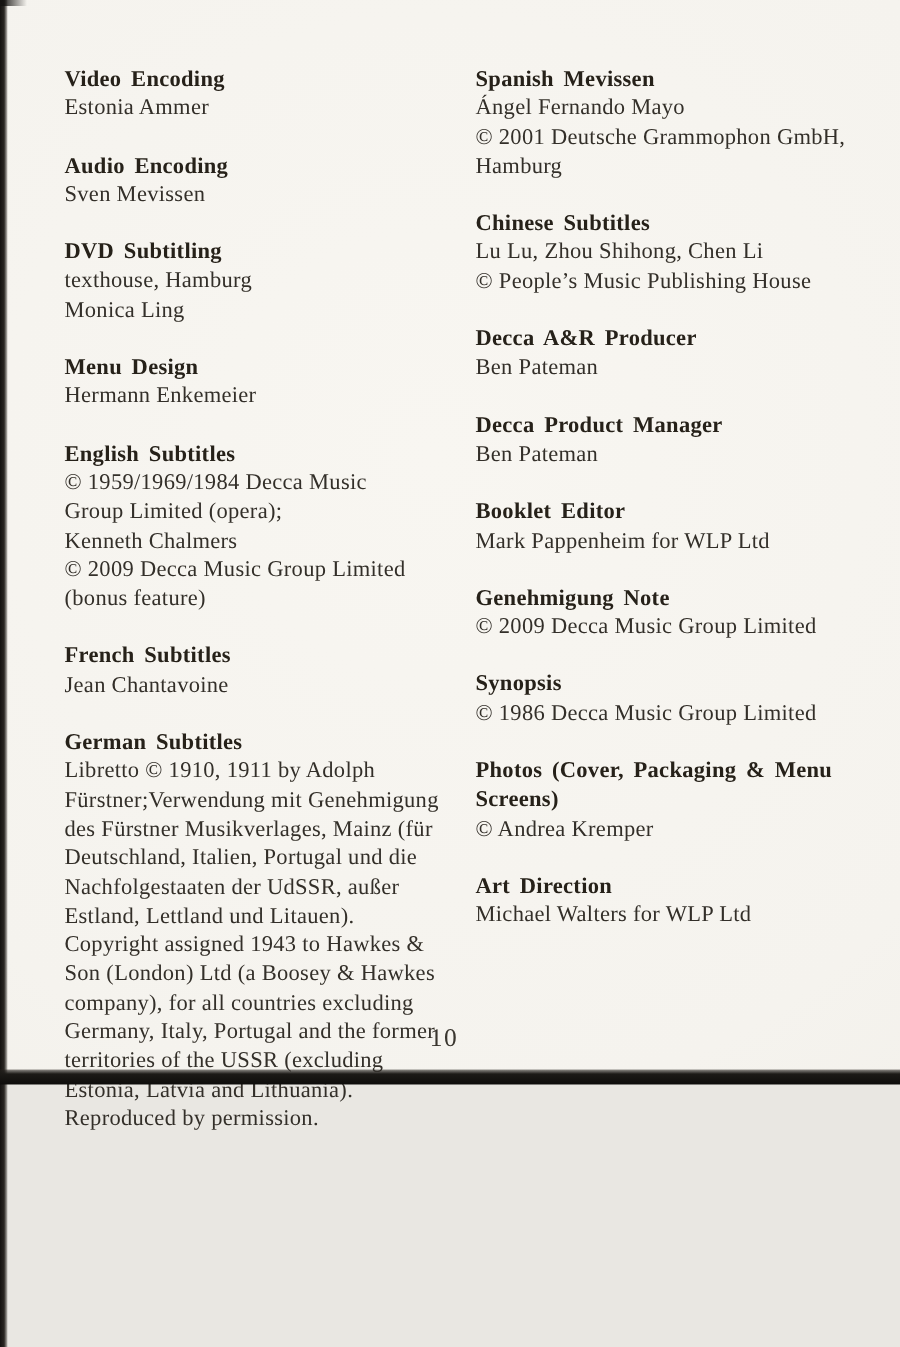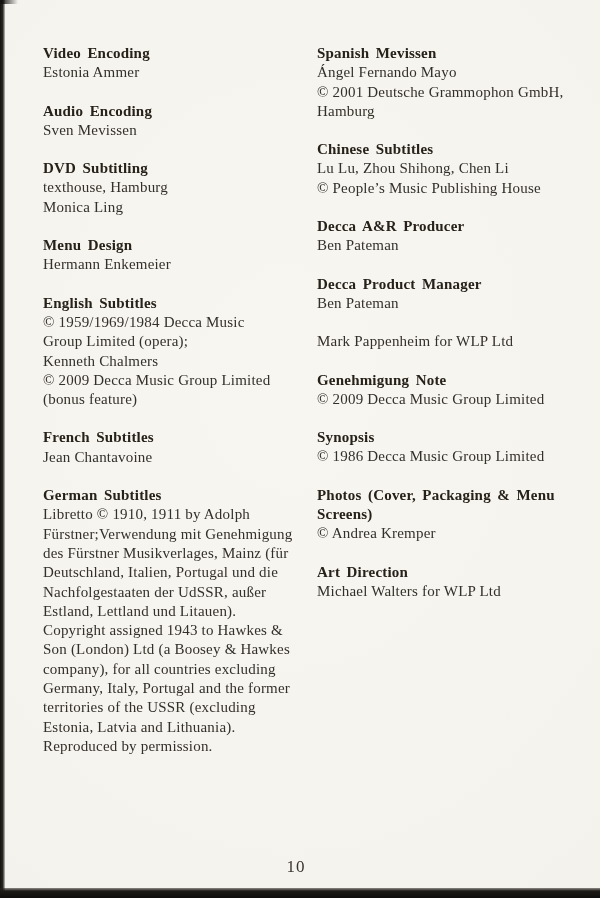--- a/index.html
+++ b/index.html
@@ -5,21 +5,21 @@
   * { margin: 0; padding: 0; box-sizing: border-box; }
   html, body { width: 600px; height: 898px; }
   body {
     font-family: "Liberation Serif", "DejaVu Serif", serif;
     background: #e9e7e2;
     overflow: hidden;
   }
   .page {
     position: relative;
     width: 600px;
-    height: 898px;
+    height: 723px;
     background:
       radial-gradient(ellipse 130% 110% at 48% 42%, #f8f6f1 0%, #f5f3ee 55%, #efede6 100%);
     color: #2e2a25;
   }
   
   .edge-left {
     position: absolute;
     left: 0; top: 0;
     width: 5px; height: 898px;
     background: linear-gradient(90deg, #141210 0%, #2a2723 55%, rgba(60,55,48,0.25) 100%);
@@ -150,20 +150,21 @@
       <div class="heading">Decca A&amp;R Producer</div>
       <div class="body-text">Ben Pateman</div>
     </div>
 
     <div class="section">
       <div class="heading">Decca Product Manager</div>
       <div class="body-text">Ben Pateman</div>
     </div>
 
     <div class="section">
+      <div class="heading">Booklet Editor</div>
       <div class="body-text">Mark Pappenheim for WLP Ltd</div>
     </div>
 
     <div class="section">
       <div class="heading">Genehmigung Note</div>
       <div class="body-text">© 2009 Decca Music Group Limited</div>
     </div>
 
     <div class="section">
       <div class="heading">Synopsis</div>

